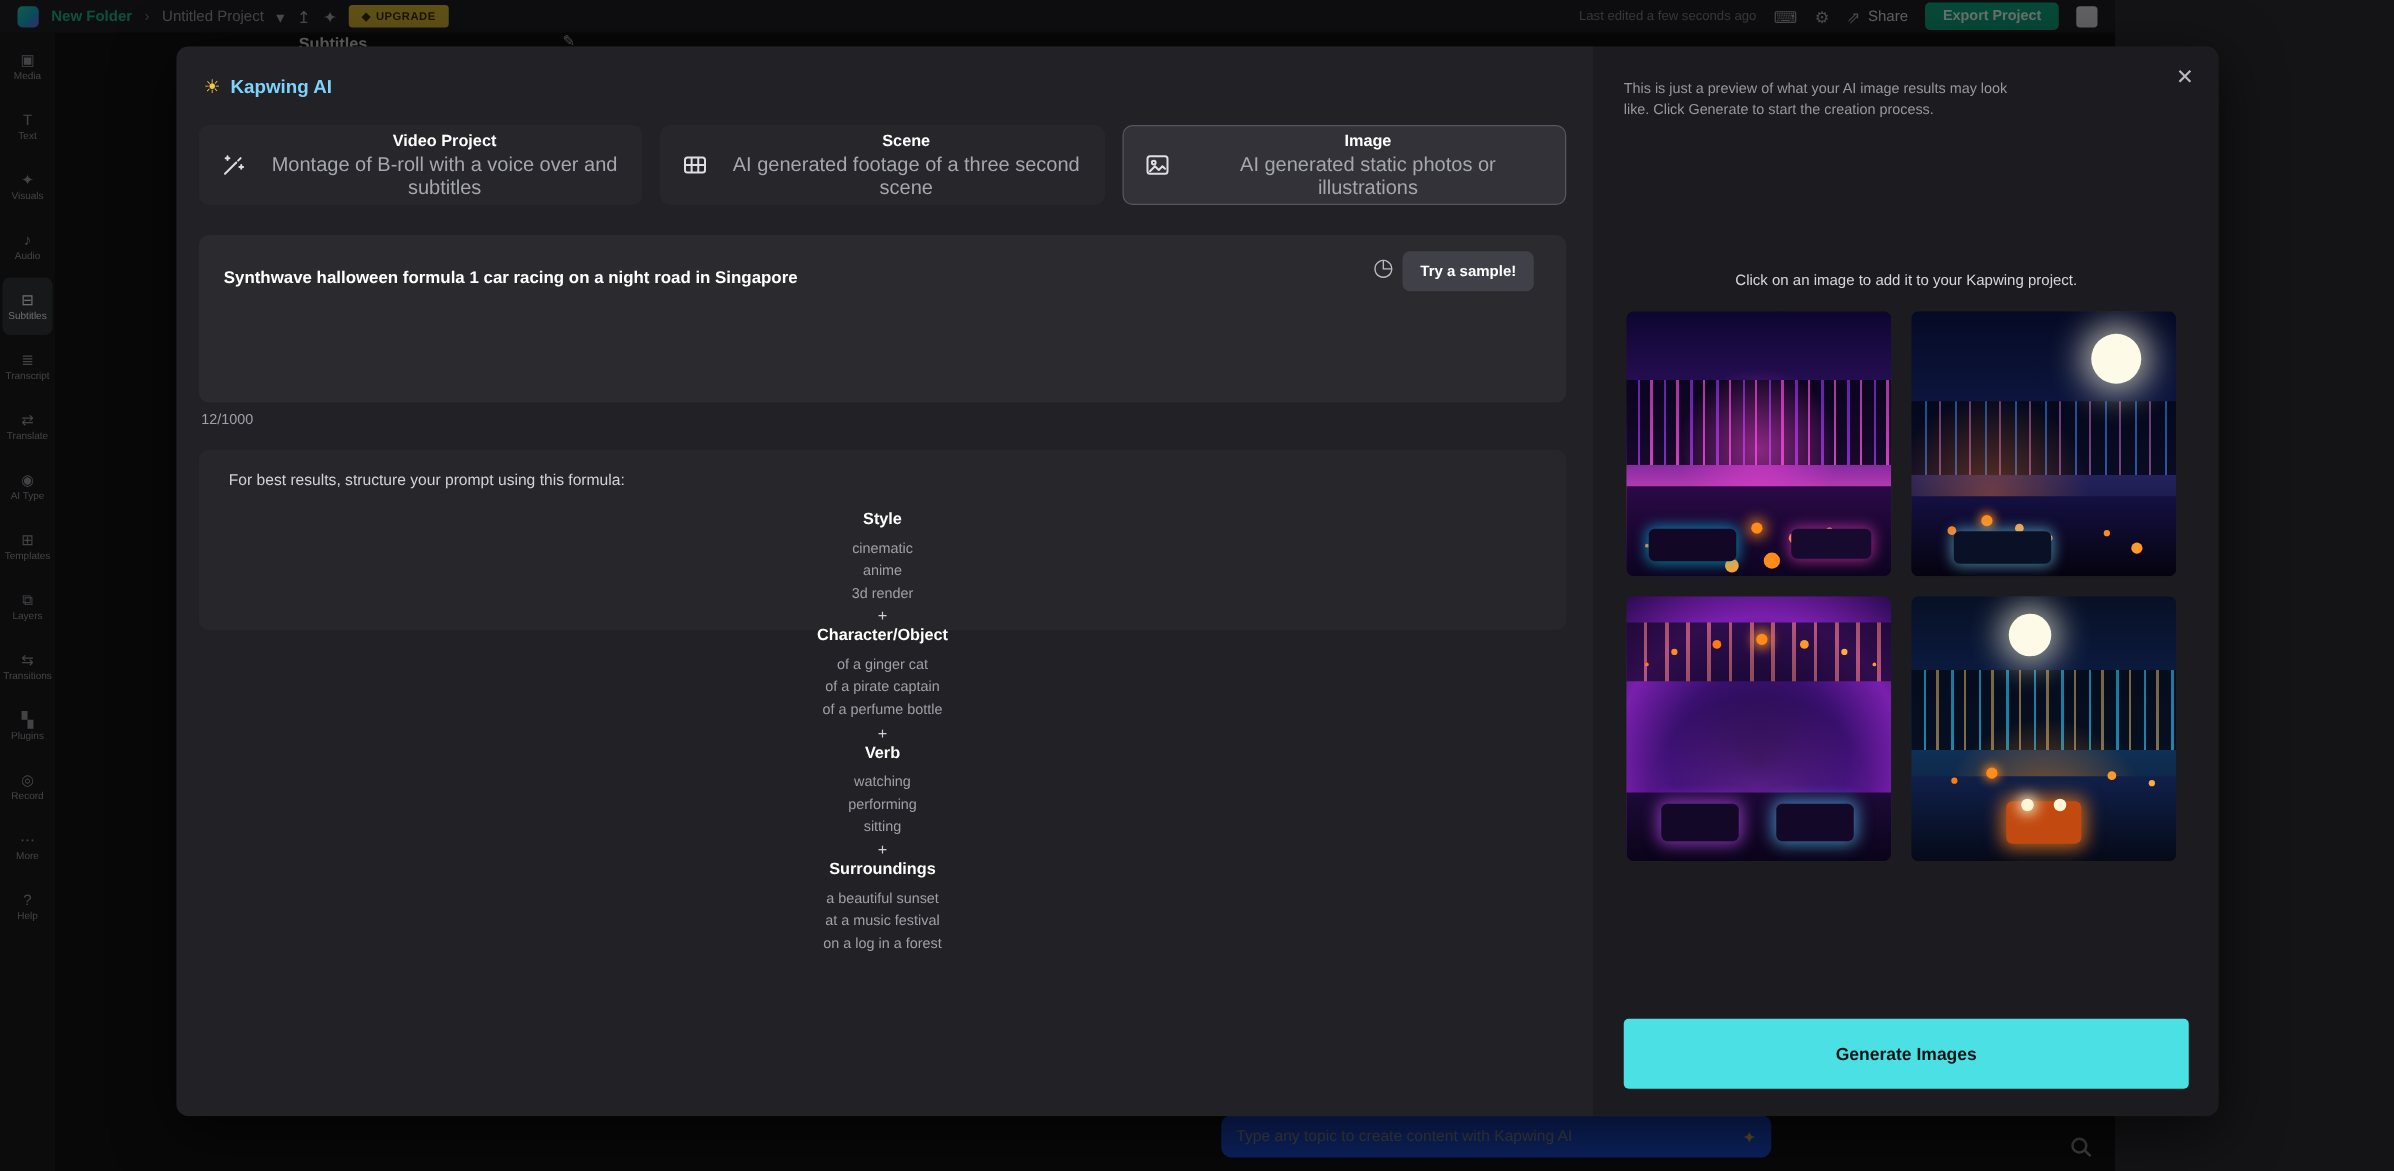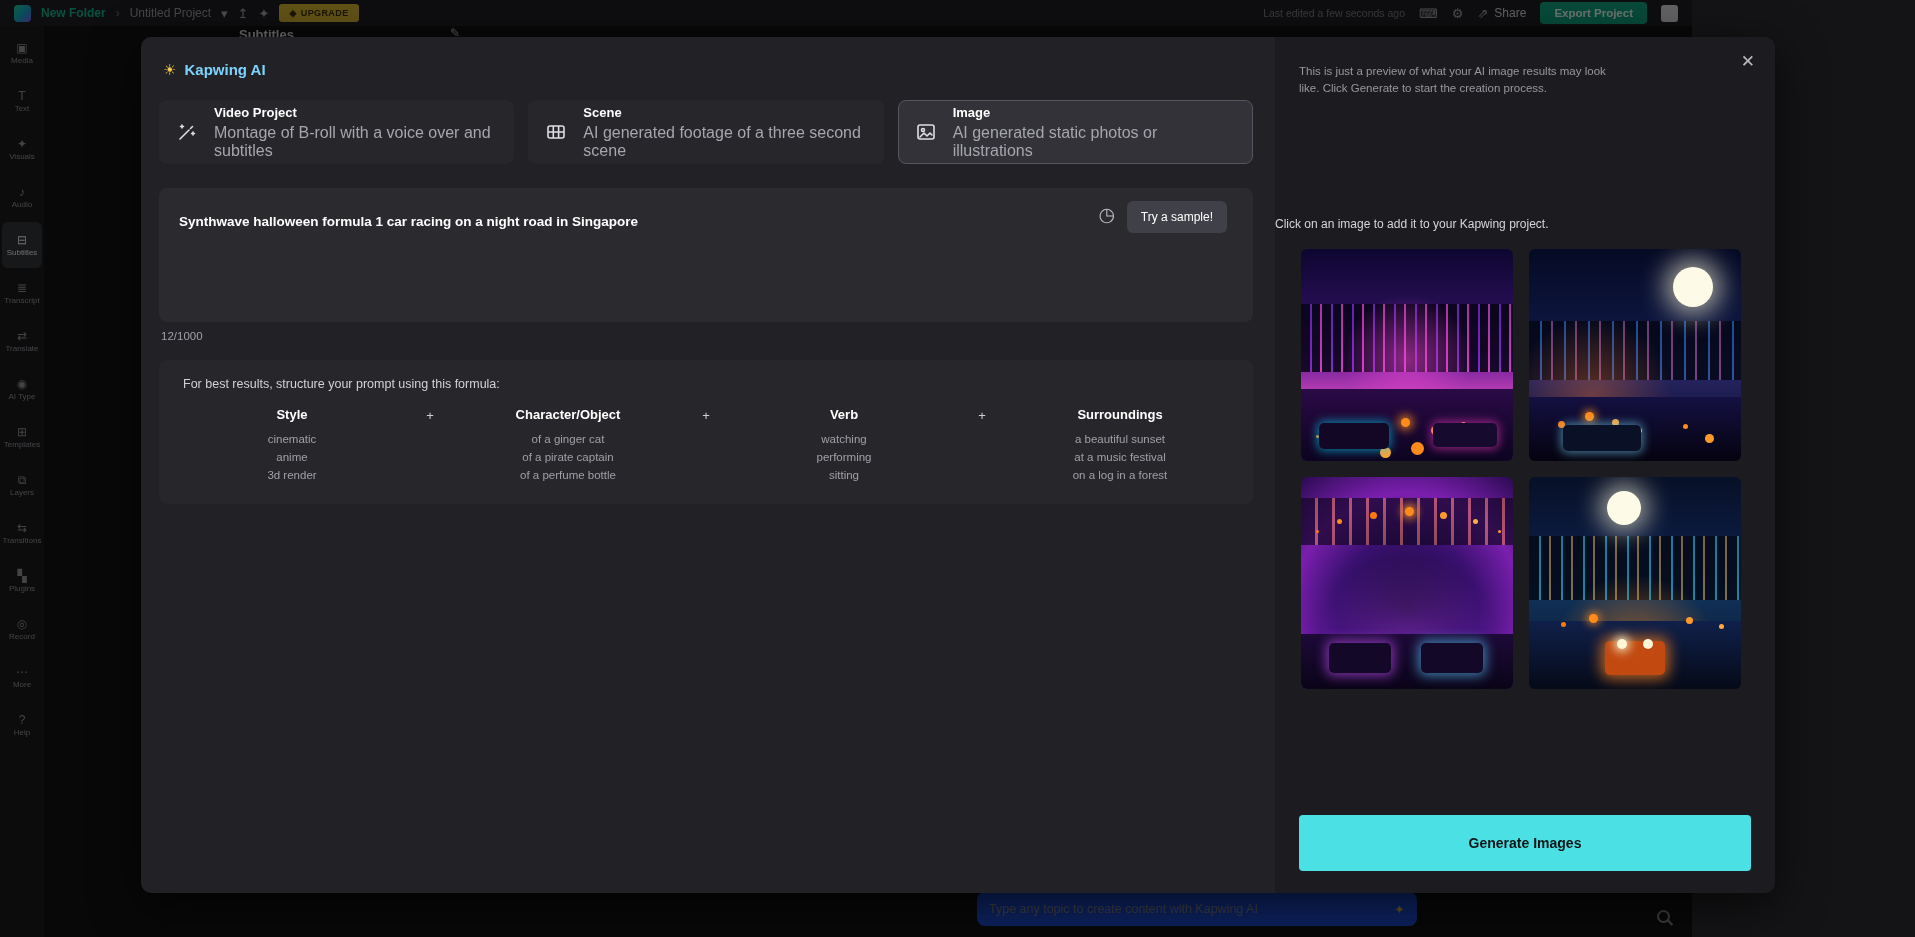--- a/index.html
+++ b/index.html
@@ -55,53 +55,53 @@
   .overlay { position:absolute; inset:0; background:rgba(0,0,0,.55); z-index:5; }
   .modal { position:absolute; left:141px; top:37px; width:1634px; height:856px; z-index:10;
     display:flex; border-radius:10px; overflow:hidden; box-shadow:0 12px 48px rgba(0,0,0,.65); }
   .modal-main { width:1134px; background:#222226; padding:22px 22px 0 18px; position:relative; }
   .modal-side { flex:1; background:#1c1c20; position:relative; }
 
   .ai-title { display:flex; align-items:center; gap:8px; margin:2px 0 22px 4px; }
   .sun { color:#f6c64a; font-size:15px; line-height:1; }
   .ai-title .tt { font-size:15px; font-weight:bold; color:#7dd3fc; }
 
-  .tab-row { display:grid; grid-template-columns:1fr 1fr 1fr; gap:14px; margin-bottom:24px; }
+  .tab-row { display:grid; grid-template-columns:1fr 1fr 1fr; gap:14px; margin-bottom:24px;text-align:center; }
   .tab-card { height:64px; border-radius:8px; background:#26262b; border:1px solid transparent;
     display:flex; align-items:center; gap:14px; padding:0 16px; cursor:pointer; }
   .tab-card.selected { background:#323238; border-color:#56565f; }
   .tab-icon { width:24px; flex:0 0 24px; }
   .tab-icon svg { display:block; }
   .tab-t { font-size:13px; font-weight:bold; color:#ffffff; margin-bottom:4px; }
   .tab-d { font-size:16px; color:#a6a7ad; }
 
   .prompt-box { position:relative; height:134px; background:#2a2a2f; border-radius:8px; }
   .prompt-box textarea { position:absolute; inset:0; background:transparent; border:0; resize:none;
     outline:none; color:#ffffff; font-weight:bold; font-size:13.5px; line-height:1.4;
     font-family:"Liberation Sans", sans-serif; padding:25px 230px 18px 20px; }
   .clock { position:absolute; top:17px; right:138px; color:#b9b9bf; font-size:19px; line-height:1; cursor:pointer; }
   .sample-btn { position:absolute; top:13px; right:26px; background:#404048; color:#ffffff;
-    border:0; border-radius:6px; font-size:12px; font-weight:normal; padding:9px 14px;
+    border:0; border-radius:6px; font-size:12px; font-weight:bold; padding:9px 14px;
     font-family:"Liberation Sans", sans-serif; cursor:pointer; }
   .char-count { font-size:11.5px; color:#9fa0a6; margin:8px 0 18px 2px; }
 
   .formula { height:144px; background:#27272b; border-radius:8px; padding:17px 24px 0 24px; }
   .formula-intro { font-size:12.5px; color:#d2d2d6; margin-bottom:16px; }
-  .formula-row { display:flex; justify-content:space-between; align-items:flex-start; padding:0 34px; }
+  .formula-row { display:flex; justify-content:space-between; align-items:center; padding:0 34px;flex-direction:column; }
   .f-col { text-align:center; min-width:150px; }
   .f-head { font-size:13px; font-weight:bold; color:#ffffff; margin-bottom:9px; }
   .f-ex { font-size:11.5px; color:#9fa0a6; line-height:1.55; }
   .f-plus { font-size:13px; color:#cfcfd4; padding-top:1px; }
 
   
   .preview-note { position:absolute; top:26px; left:24px; width:318px; font-size:11.5px;
     color:#97979d; line-height:1.5; }
   .close-btn { position:absolute; top:16px; right:20px; color:#b9b9bf; font-size:17px;
     line-height:1; cursor:pointer; background:none; border:0; font-family:inherit; }
-  .click-instr { position:absolute; top:180px; left:0; right:0; text-align:left;
+  .click-instr { position:absolute; top:180px; left:0; right:0; text-align:center;
     font-size:12px; color:#d6d6da; }
   .img-grid { position:absolute; top:212px; left:26px; display:grid;
     grid-template-columns:212px 212px; gap:16px; }
   .pimg { width:212px; height:212px; border-radius:6px; overflow:hidden; position:relative; cursor:pointer; }
   .pimg > div { position:absolute; }
   .sky { inset:0; }
   .city { left:0; right:0; }
   .glow { inset:0; }
   .road { left:0; right:0; bottom:0; }
   .moon { border-radius:50%; }

